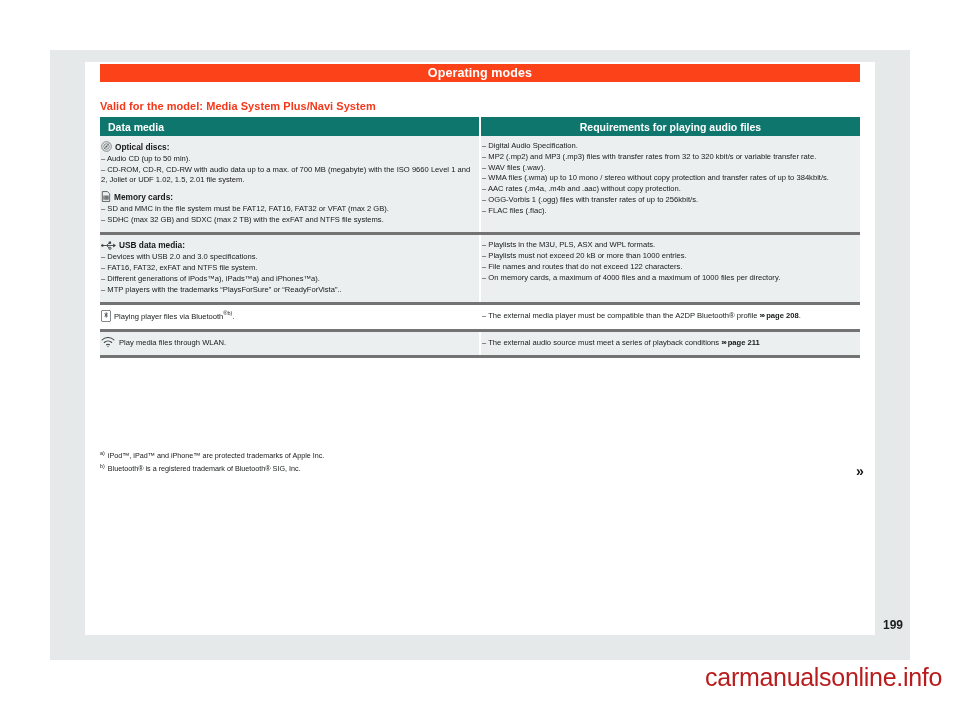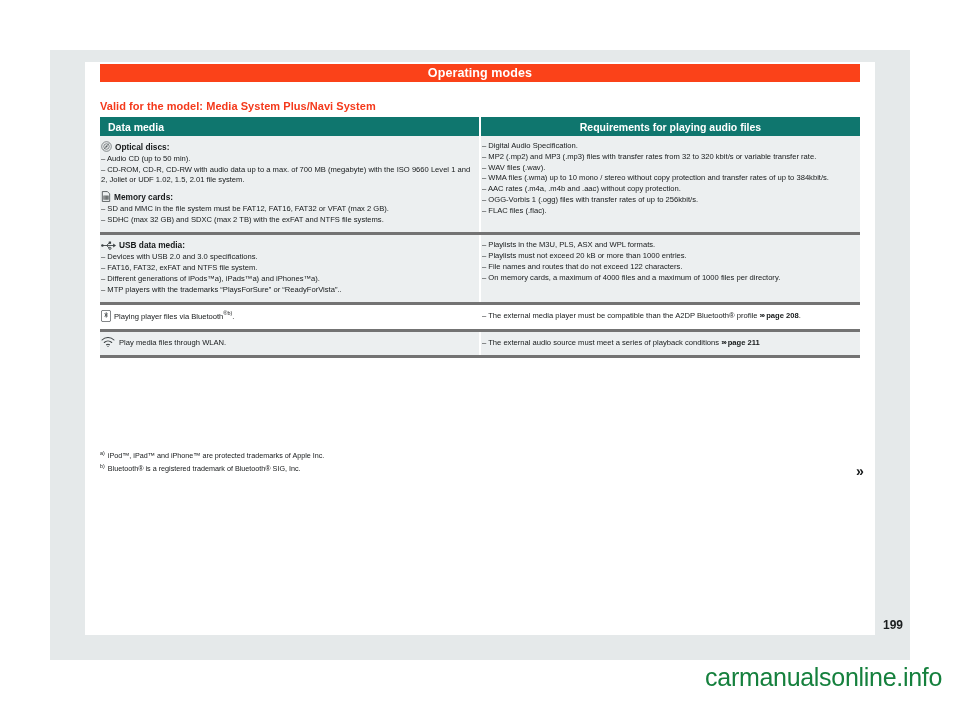--- a/index.html
+++ b/index.html
@@ -148,21 +148,21 @@
   }
 
   
   .watermark {
     position: absolute;
     left: 0; top: 663px;
     width: 960px;
     text-align: right;
     padding-right: 18px;
     font-size: 25px;
-    color: #15803d;
+    color: #b91c1c;
     letter-spacing: -.3px;
     font-family: "Liberation Sans", sans-serif;
   }
 </style>
 </head>
 <body>
 
 <div id="root">
 
   <div class="backdrop"></div>

